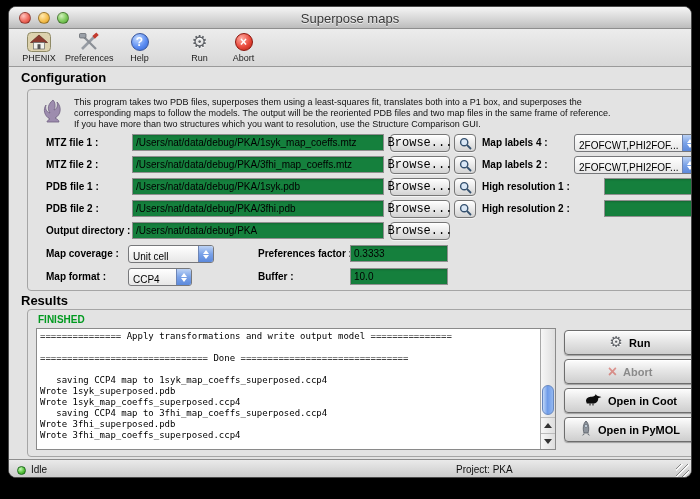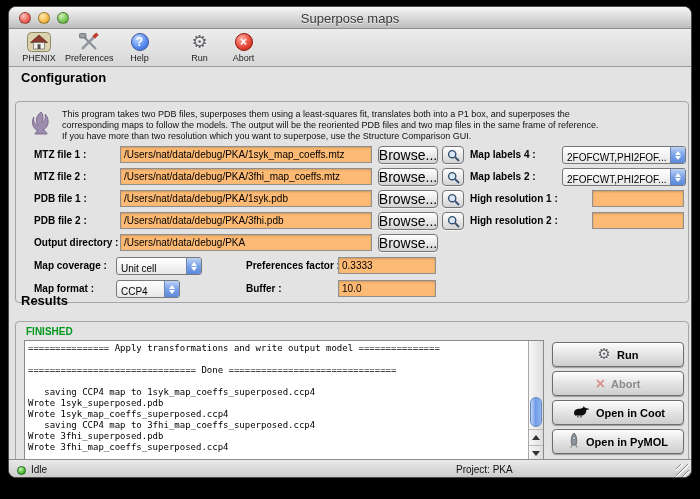--- a/index.html
+++ b/index.html
@@ -37,35 +37,35 @@
                align-items:center; justify-content:center; }
   .abort-circ { width:18px; height:18px; border-radius:50%; border:1px solid #8c150c;
                 background:radial-gradient(circle at 35% 28%, #ffada4, #e94a3c 55%, #b21d10);
                 color:#fff; font-weight:bold; font-size:12px; line-height:16px;
                 display:flex; align-items:center; justify-content:center; }
 
   
   .section-h { position:absolute; left:12px; font-size:13px; font-weight:bold; color:#000; }
 
   
-  .groupbox { position:absolute; left:6px; width:674px; border:1px solid #a5a5a5;
-              border-radius:4px;margin-top:12px; }
+  .groupbox { position:absolute; left:18px; width:674px; border:1px solid #a5a5a5;
+              border-radius:4px; }
 
   .desc-text { position:absolute; left:46px; top:7px; width:612px; font-size:9px;
                line-height:11px; color:#101010; }
   .desc-icon { position:absolute; left:13px; top:8px; }
 
   .lbl { position:absolute; font-size:10px; font-weight:bold; color:#000; line-height:18px;
          white-space:nowrap; }
-  .tfield { position:absolute; height:17px; border:1px solid #8f8f8f; background:#fdba74;
+  .tfield { position:absolute; height:17px; border:1px solid #8f8f8f; background:#15803d;
             font-family:"Liberation Sans", sans-serif; font-size:10px; padding:0 3px;
             box-shadow:inset 0 1px 2px rgba(0,0,0,.18); }
   .btn-aqua { position:absolute; height:18px; border:1px solid #767676; border-radius:4px;
               background:linear-gradient(#ffffff,#ececec 45%,#d3d3d3);
-              font-family:Liberation Sans, sans-serif; font-size:14px; color:#000;
+              font-family:Liberation Mono, monospace; font-size:12px; color:#000;
               display:flex; align-items:center; justify-content:center;
               box-shadow:inset 0 1px 0 #fff, 0 1px 0 rgba(255,255,255,.6); cursor:default; }
   .popup { position:absolute; height:18px; border:1px solid #77787b; border-radius:3px;
            background:linear-gradient(#ffffff,#e7e7e7); display:flex; align-items:flex-end;
            overflow:hidden; cursor:default; }
   .popup .pval { flex:1; font-size:10px; padding:0 4px; white-space:nowrap; overflow:hidden; }
   .popup .pcap { width:15px; align-self:stretch; border-left:1px solid #6d85b5;
                  background:linear-gradient(#bdd3f5,#7aa2e8 50%,#5c89dc);
                  display:flex; flex-direction:column; align-items:center;
                  justify-content:center; gap:1px; }
@@ -178,21 +178,21 @@
 
   <div class="groupbox" style="top:82px; height:202px">
     <span class="desc-icon">
       <svg width="24" height="26" viewBox="0 0 24 26">
         <path d="M12,2 C7,6 6,11 9,15 C5,14 4,10 5,7 C2,11 3,18 9,21 C7,22 6,23 6,24 L18,24 C18,22 16,21 14,20 C20,17 21,9 16,4 C17,8 16,11 13,12 C15,8 14,4 12,2 Z" fill="#9d8cae" stroke="#6f5f80" stroke-width="0.8"></path>
       </svg>
     </span>
     <div class="desc-text">
       <div>This program takes two PDB files, superposes them using a least-squares fit, translates both into a P1 box, and superposes the</div>
       <div>corresponding maps to follow the models. The output will be the reoriented PDB files and two map files in the same frame of reference.</div>
-      <div>If you have more than two resolution which you want to superpose, use the Structure Comparison GUI.</div>
+      <div>If you have more than two structures which you want to resolution, use the Structure Comparison GUI.</div>
     </div>
 
     <span class="lbl" style="left:18px;top:44px">MTZ file 1 :</span>
     <input class="tfield" style="left: 104px; top: 44px; width: 252px;" value="/Users/nat/data/debug/PKA/1syk_map_coeffs.mtz">
     <button class="btn-aqua" style="left:362px;top:44px;width:60px">Browse...</button>
     <button class="btn-aqua" style="left:426px;top:44px;width:22px">
       <svg width="13" height="13" viewBox="0 0 13 13">
         <circle cx="5.2" cy="5.2" r="3.6" fill="#d9e7f6" stroke="#35516f" stroke-width="1.4"></circle>
         <line x1="8" y1="8" x2="12" y2="12" stroke="#35516f" stroke-width="1.8"></line>
       </svg>

